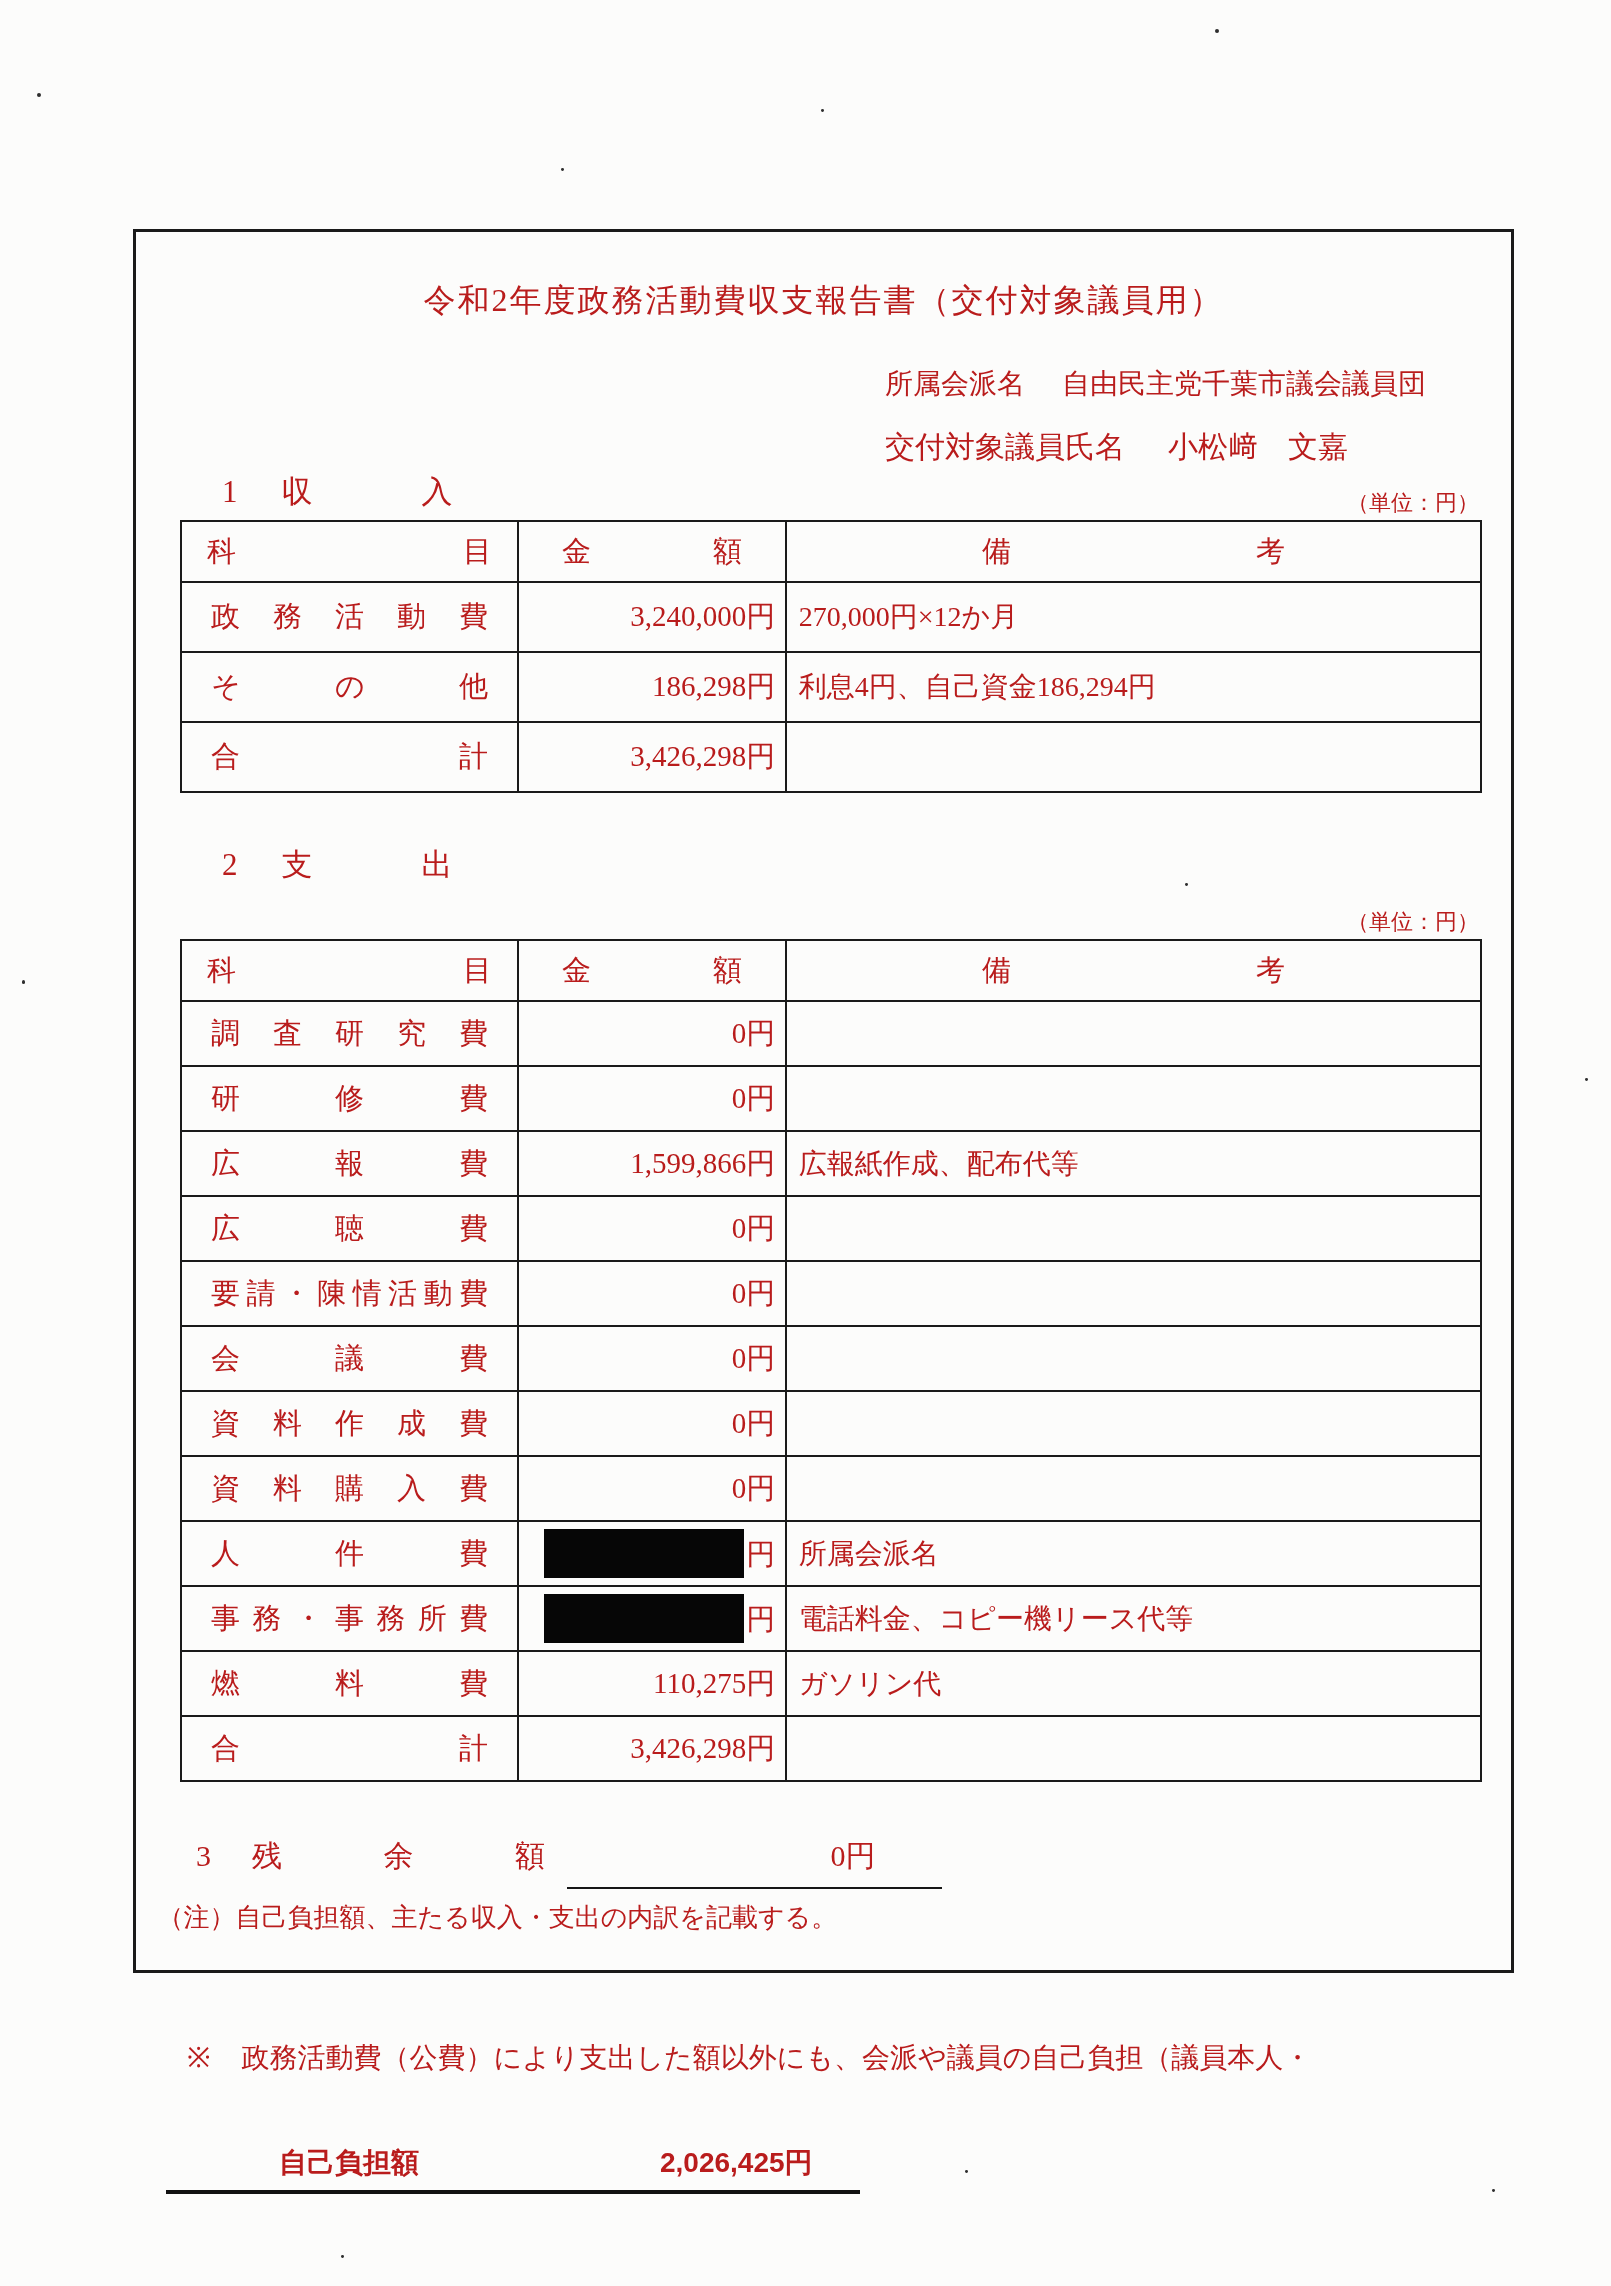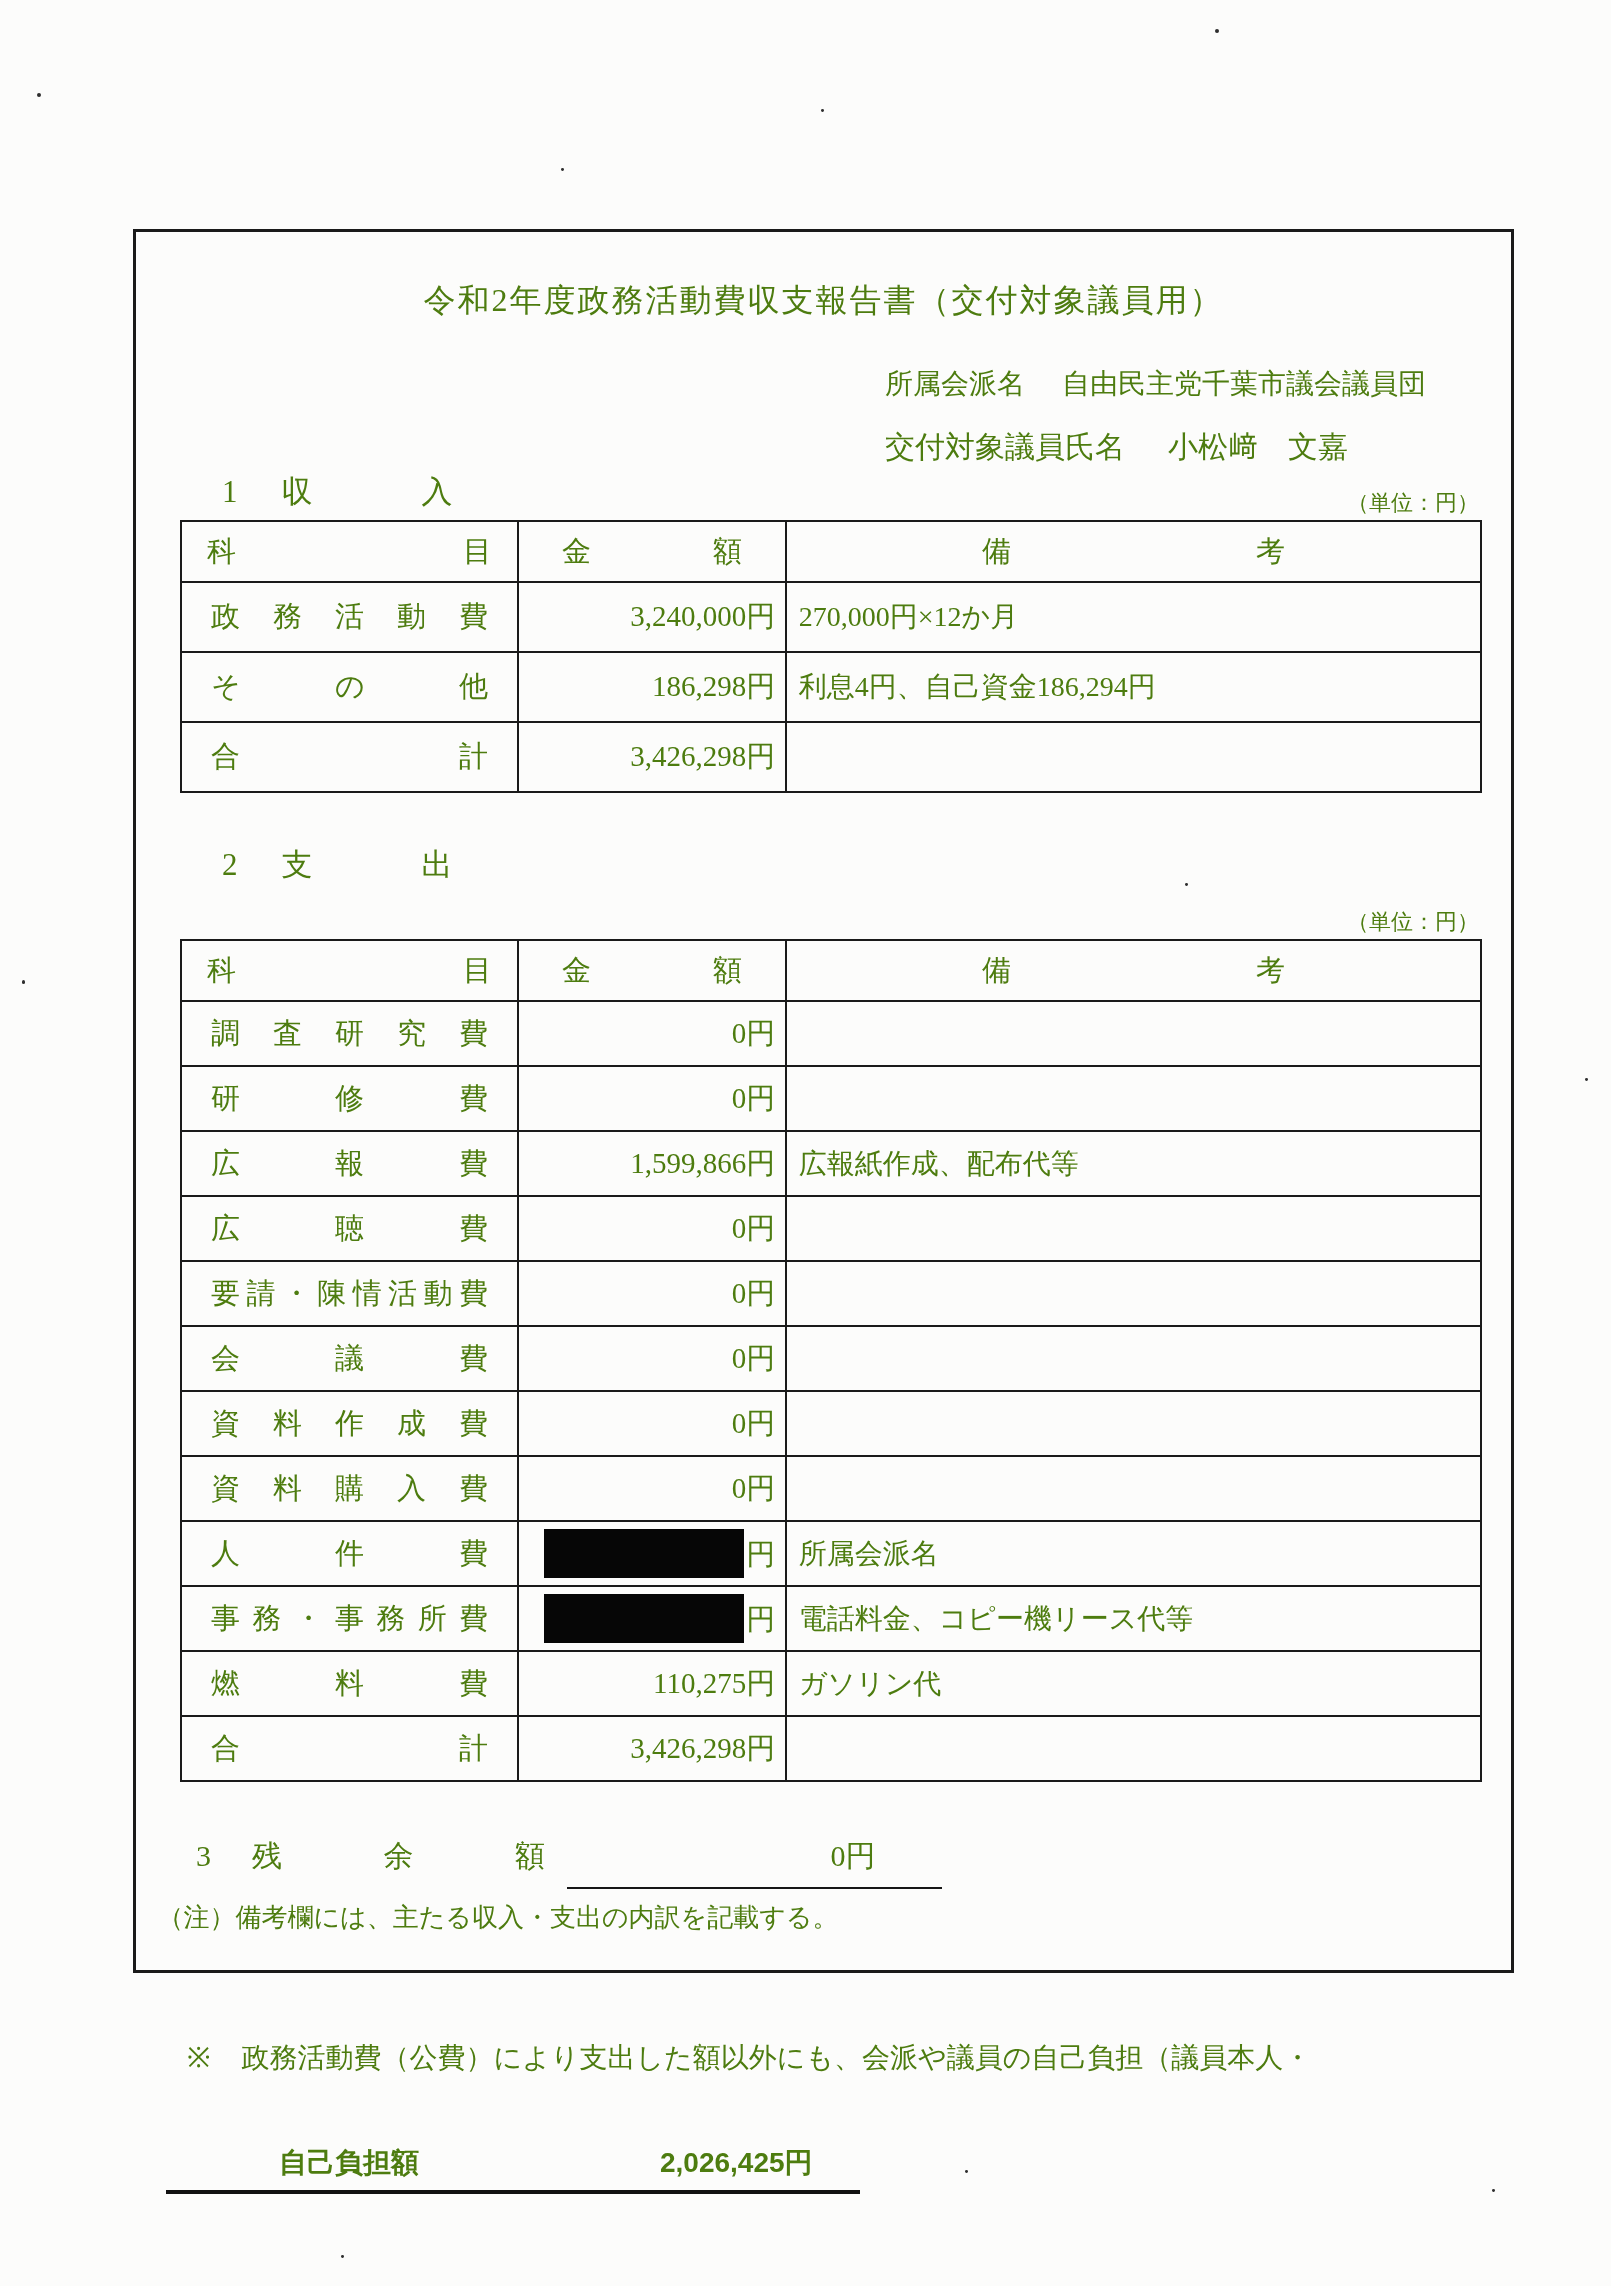--- a/index.html
+++ b/index.html
@@ -1,19 +1,19 @@
 <!DOCTYPE html>
 <html><head>
 <meta charset="utf-8">
 <style>
   html,body{margin:0;padding:0;background:#e8e8e6;}
   .sheet{
     position:relative;width:1611px;height:2287px;margin:0 auto;
     background:#fcfcfb;overflow:hidden;
-    font-family:"Liberation Serif","DejaVu Serif",serif;color:#4d7c0f;
+    font-family:"Liberation Serif","DejaVu Serif",serif;color:#b91c1c;
   }
   .doc-box{position:absolute;left:133px;top:229px;width:1375px;height:1738px;border:3.9px solid #1a1a1a;}
   .title{position:absolute;top:47px;left:0;width:100%;text-align:center;font-size:32px;letter-spacing:2px;white-space:nowrap;}
   .fline{position:absolute;left:749px;white-space:nowrap;}
   .fline1{top:133px;font-size:28px;}
   .fline2{top:195px;font-size:30px;}
   .fline .val{margin-left:37px;}
   .fline2 .val{margin-left:43px;}
   .sec-head{position:absolute;left:86px;display:flex;align-items:baseline;font-size:31px;white-space:nowrap;}
   .sec-head .no{display:inline-block;}
@@ -331,21 +331,21 @@
     <div class="balance">
       <span class="no">3</span>
       <span class="jw3">
           <span>残</span>
           <span>余</span>
           <span>額</span>
         </span>
       <span class="bal-line"><span>0円</span></span>
     </div>
 
-    <div class="doc-note">（注）備考欄には、主たる収入・支出の内訳を記載する。</div>
+    <div class="doc-note">（注）自己負担額、主たる収入・支出の内訳を記載する。</div>
 
   </div>
 
   <div class="footnote">
     <span class="marker">※</span>
     <span>
       <span>政務活動費（公費）により支出した額以外にも、会派や議員の自己負担（議員本人・</span><br>
     </span>
   </div>
 

